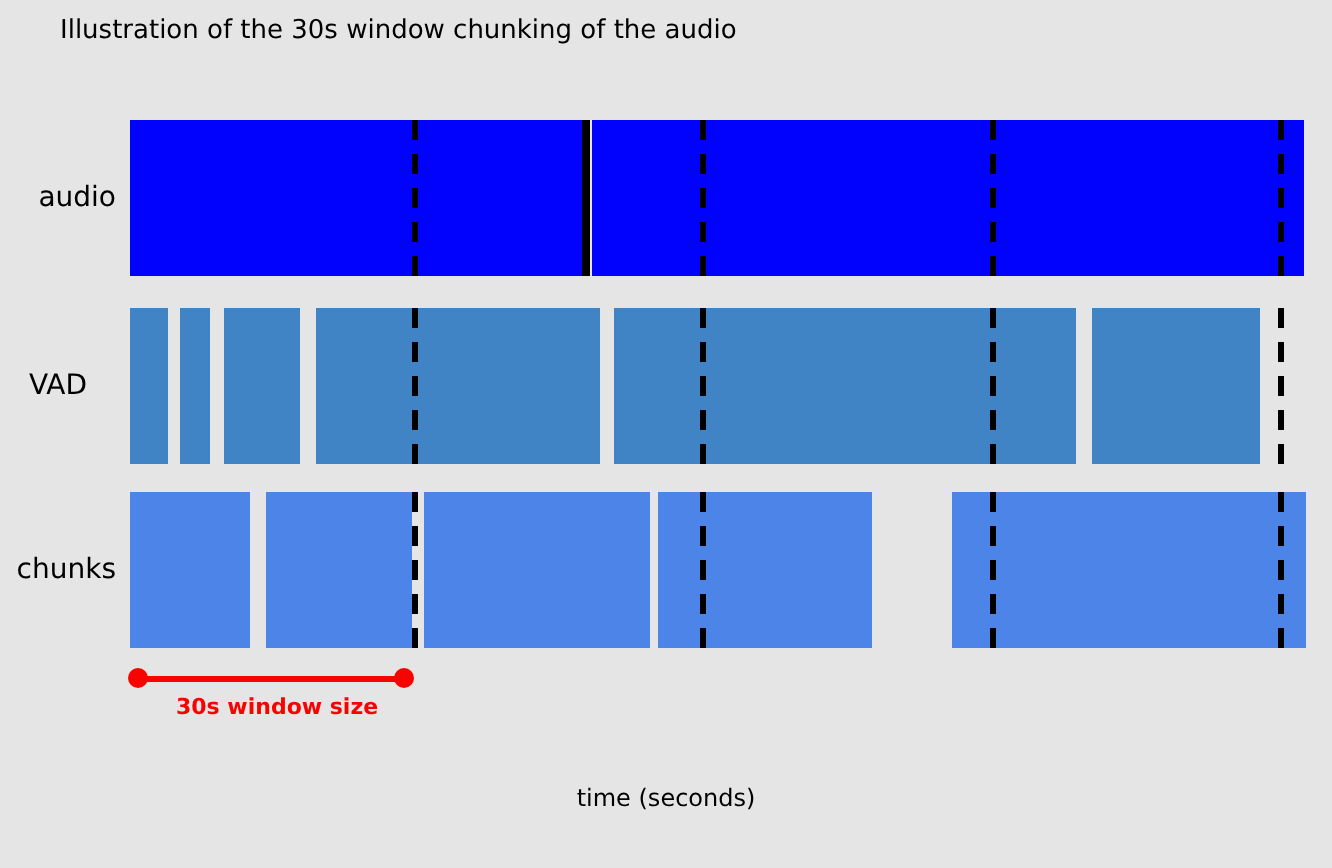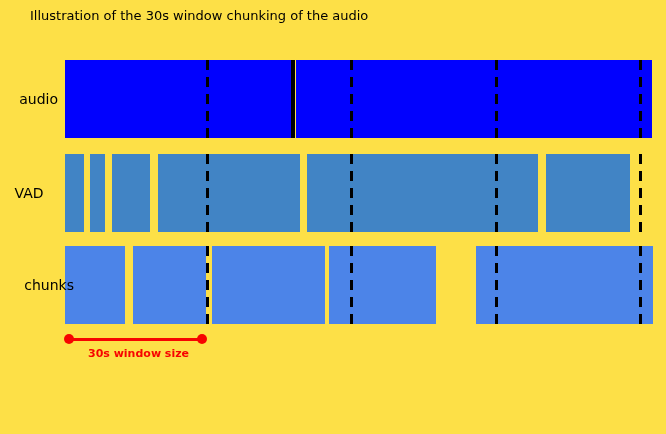--- a/index.html
+++ b/index.html
@@ -1,17 +1,17 @@
 <!DOCTYPE html>
 <html><head>
 <meta charset="utf-8">
 <style>
   html,body{margin:0;padding:0;background:#ffffff;}
   #stage{
-    position:relative;width:666px;height:434px;background:#fde047;
+    position:relative;width:666px;height:434px;background:#e5e5e5;
     font-family:"DejaVu Sans","Liberation Sans",sans-serif;overflow:hidden;
   }
   .title{
     position:absolute;left:30px;top:8px;font-size:13px;color:#000;
     white-space:nowrap;
   }
   .row-band{position:absolute;left:0;width:666px;}
   .row-label{
     position:absolute;left:0;width:58px;text-align:right;font-size:14px;
     color:#000;line-height:1.1;
@@ -73,16 +73,17 @@
       </div>
     </div>
 
   <div id="annotation">
     <div class="ann-line" style="left: 69px; top: 338px; width: 133px; background: rgb(247, 4, 0);"></div>
     <div class="ann-dot" id="dot-left" style="left: 64px; top: 334px; background: rgb(247, 4, 0);"></div>
     <div class="ann-dot" id="dot-right" style="left: 197px; top: 334px; background: rgb(247, 4, 0);"></div>
     <div class="ann-label" style="left: 88px; top: 347px; color: rgb(247, 4, 0);">30s window size</div>
   </div>
 
+  <div class="xlabel">time (seconds)</div>
 <div class="row-label" style="top: 92px;">audio</div>
     <div class="row-label" style="top: 186px; text-align: center;">VAD</div>
-    <div class="row-label" style="top: 278px; padding-left: 16px;">chunks</div>
+    <div class="row-label" style="top: 278px;">chunks</div>
   </div>
 
 </body></html>

